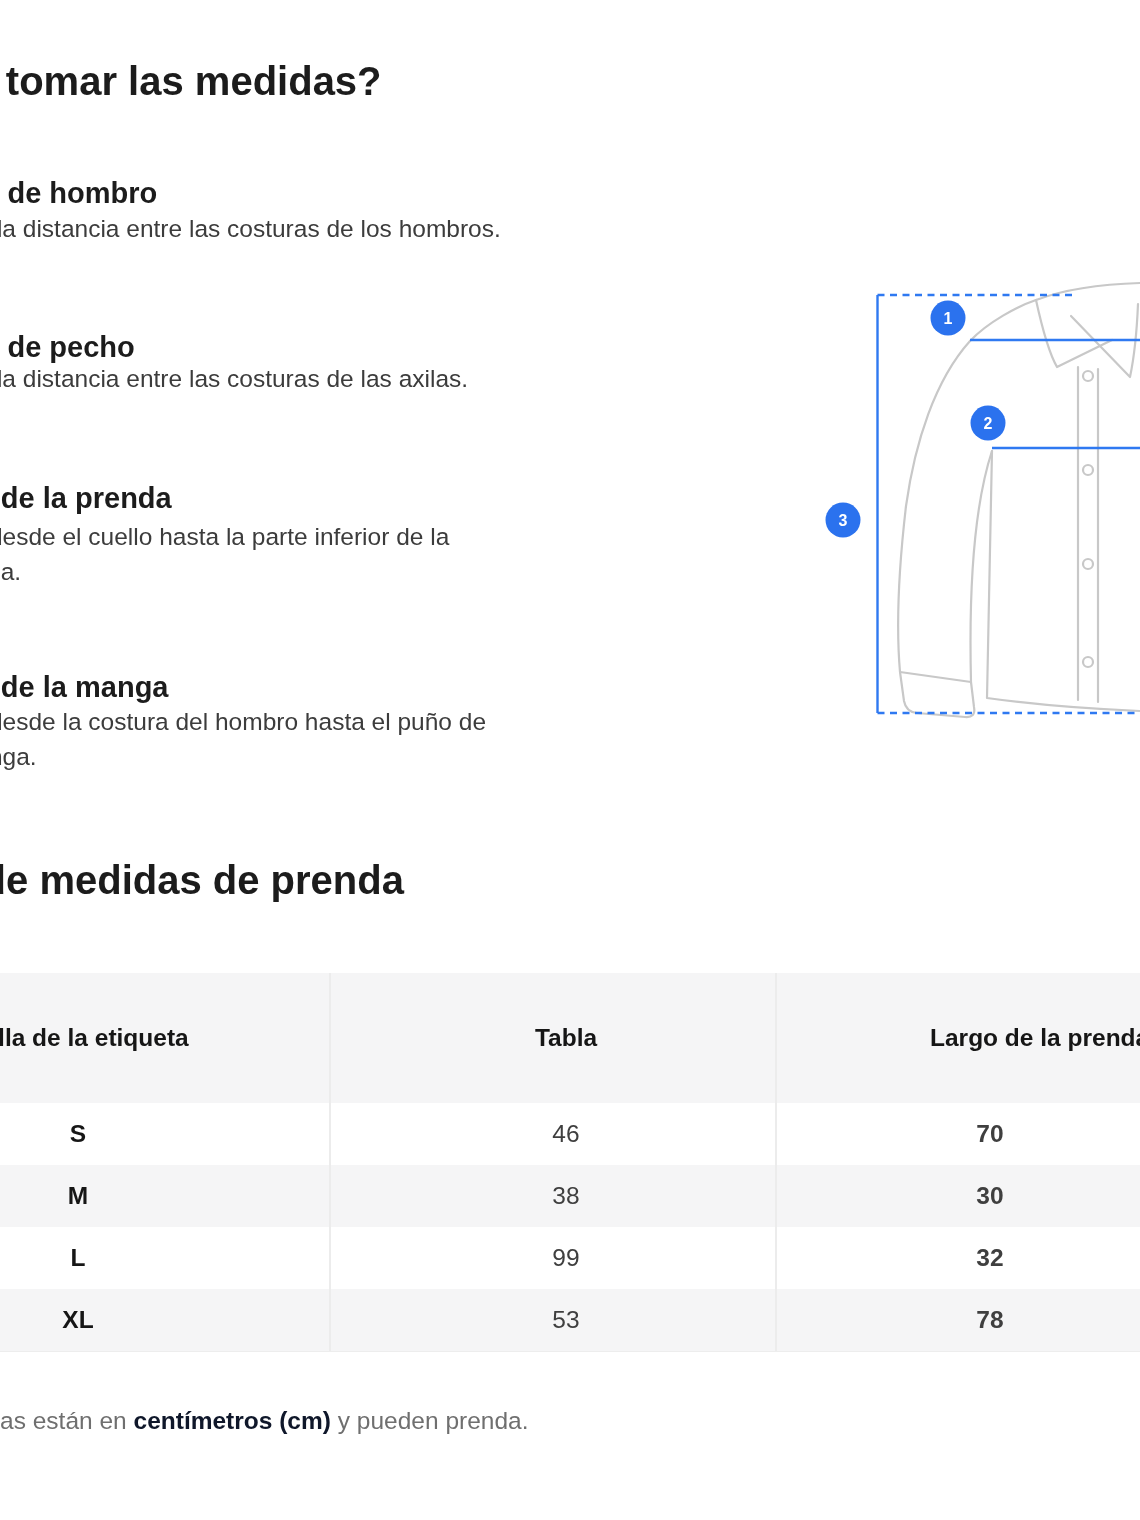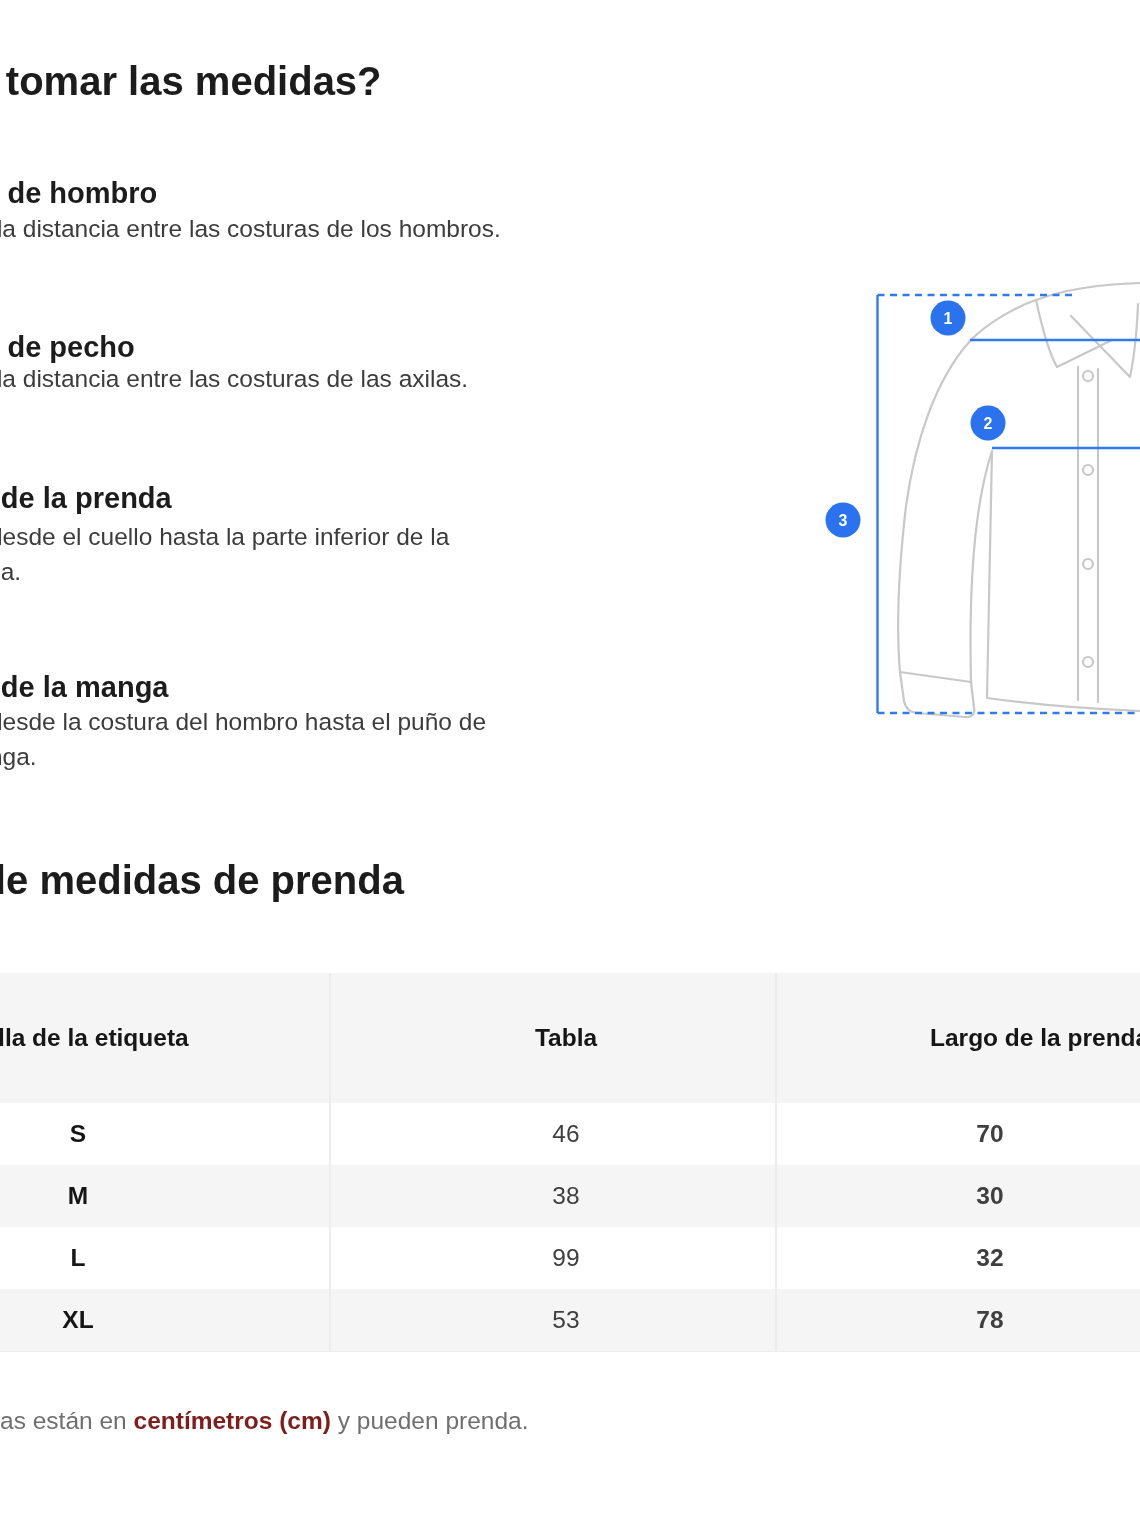--- a/index.html
+++ b/index.html
@@ -32,21 +32,21 @@
   .col-div{width:2px;background:#ececec;top:973px;height:378px;}
   .trow{left:0;width:1140px;height:62px;}
   .trow.alt{background:#f5f5f6;}
   .trow .cell{position:absolute;line-height:62px;font-size:24.5px;white-space:nowrap;}
   .cell.size{font-weight:700;color:#161616;transform:translateX(-50%);left:78px;}
   .cell.pecho{font-weight:400;color:#3f3f3f;transform:translateX(-50%);left:566px;}
   .cell.largo{font-weight:700;color:#3f3f3f;transform:translateX(-50%);left:990px;}
   .table-bottom{left:0;top:1351px;width:1140px;height:1px;background:#ededed;}
   
   #footer{left:-113px;top:1403px;font-size:24.5px;line-height:35px;color:#6f6f6f;}
-  #footer .b{font-weight:700;color:#7f1d1d;}
+  #footer .b{font-weight:700;color:#0f172a;}
 </style>
 </head>
 <body>
 
 <div id="title1" class="abs page-title">¿Cómo tomar las medidas?</div>
 
 <div id="s1h" class="abs sec-head">1. Ancho de hombro</div>
 <div id="s1b" class="abs sec-body">
   <span class="l0">Mide la distancia entre las costuras de los hombros.</span>
 </div>

